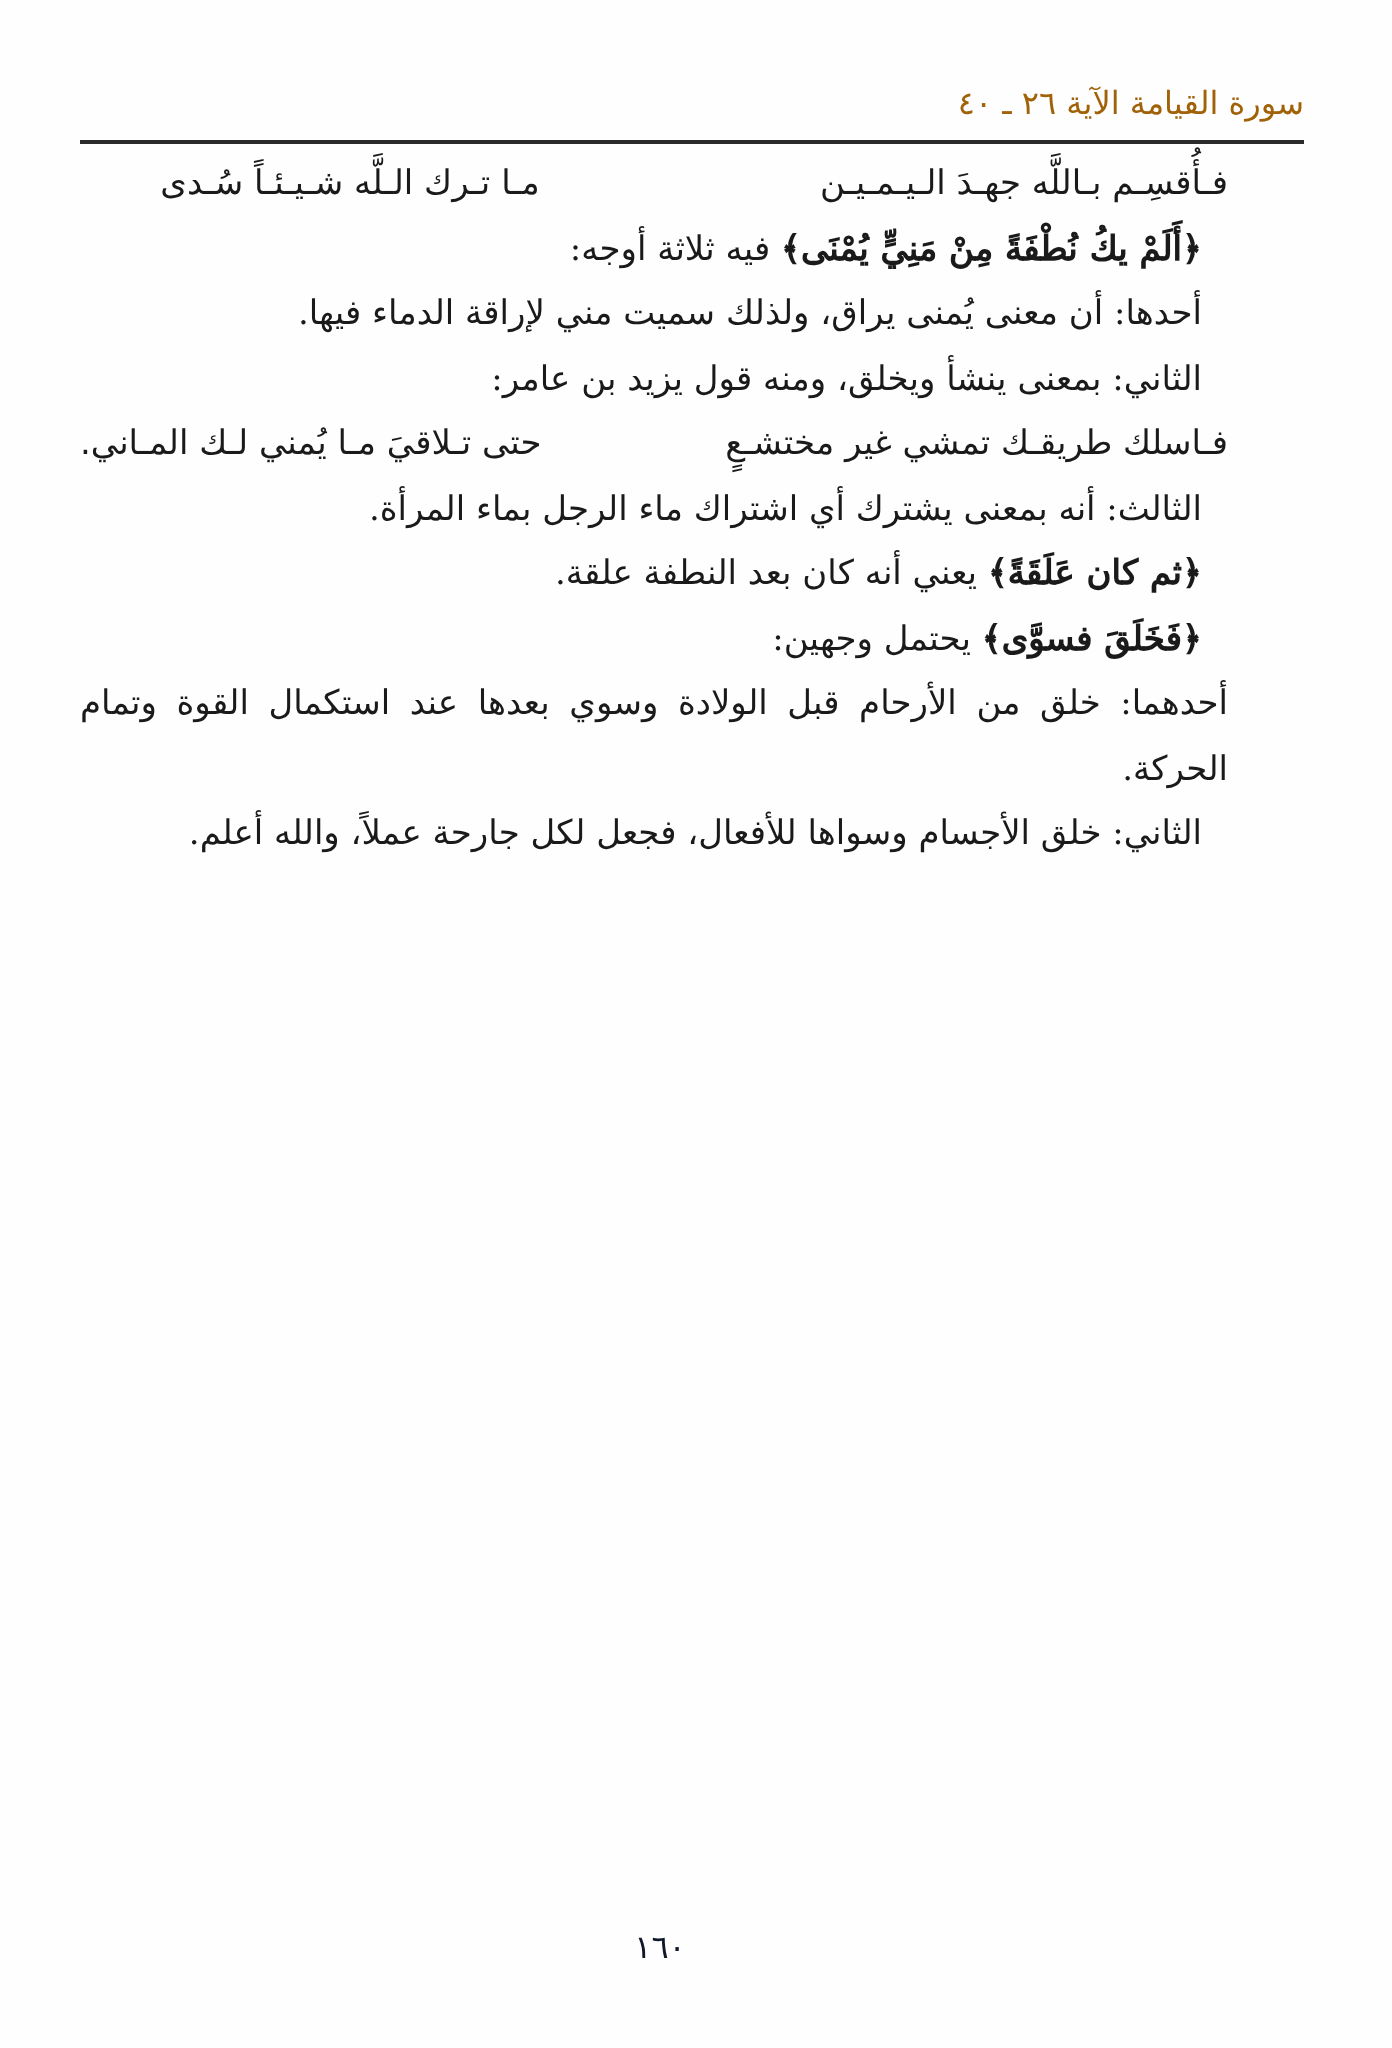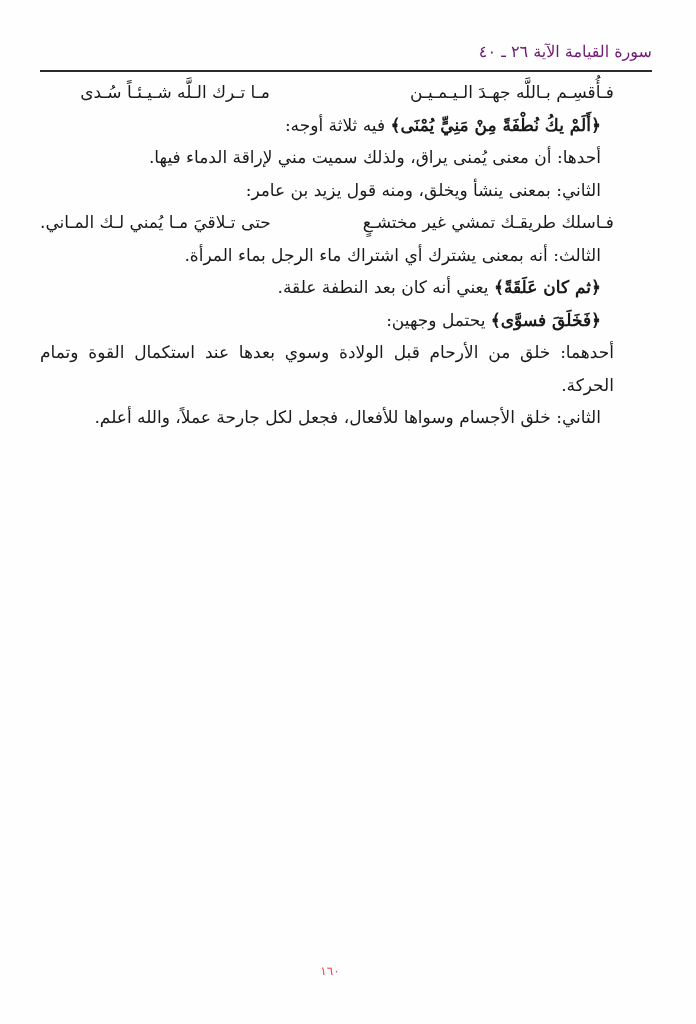--- a/index.html
+++ b/index.html
@@ -31,21 +31,21 @@
       direction: rtl;
       border-bottom: 2px solid #2b2b2b;
     }
     .running-head-title {
       position: absolute;
       right: 0;
       top: 2px;
       font-size: 16px;
       direction: rtl;
       white-space: nowrap;
-      color: #701a75;
+      color: #a16207;
     }
     .body-text {
       position: absolute;
       top: 76px;
       left: 40px;
       width: 574px;
       direction: rtl;
       text-align: right;
     }
     .line {
@@ -87,23 +87,23 @@
     }
     .bracket {
       font-weight: bold;
     }
     .page-number {
       position: absolute;
       top: 964px;
       left: 300px;
       width: 60px;
       text-align: center;
-      font-size: 12px;
+      font-size: 16px;
       direction: rtl;
-      color: #ef4444;
+      color: #0f172a;
     }
   </style>
 </head>
 <body>
 
 <div class="page">
 
   <div class="running-head">
     <span class="running-head-title">سورة القيامة الآية ٢٦ ـ ٤٠</span>
   </div>

